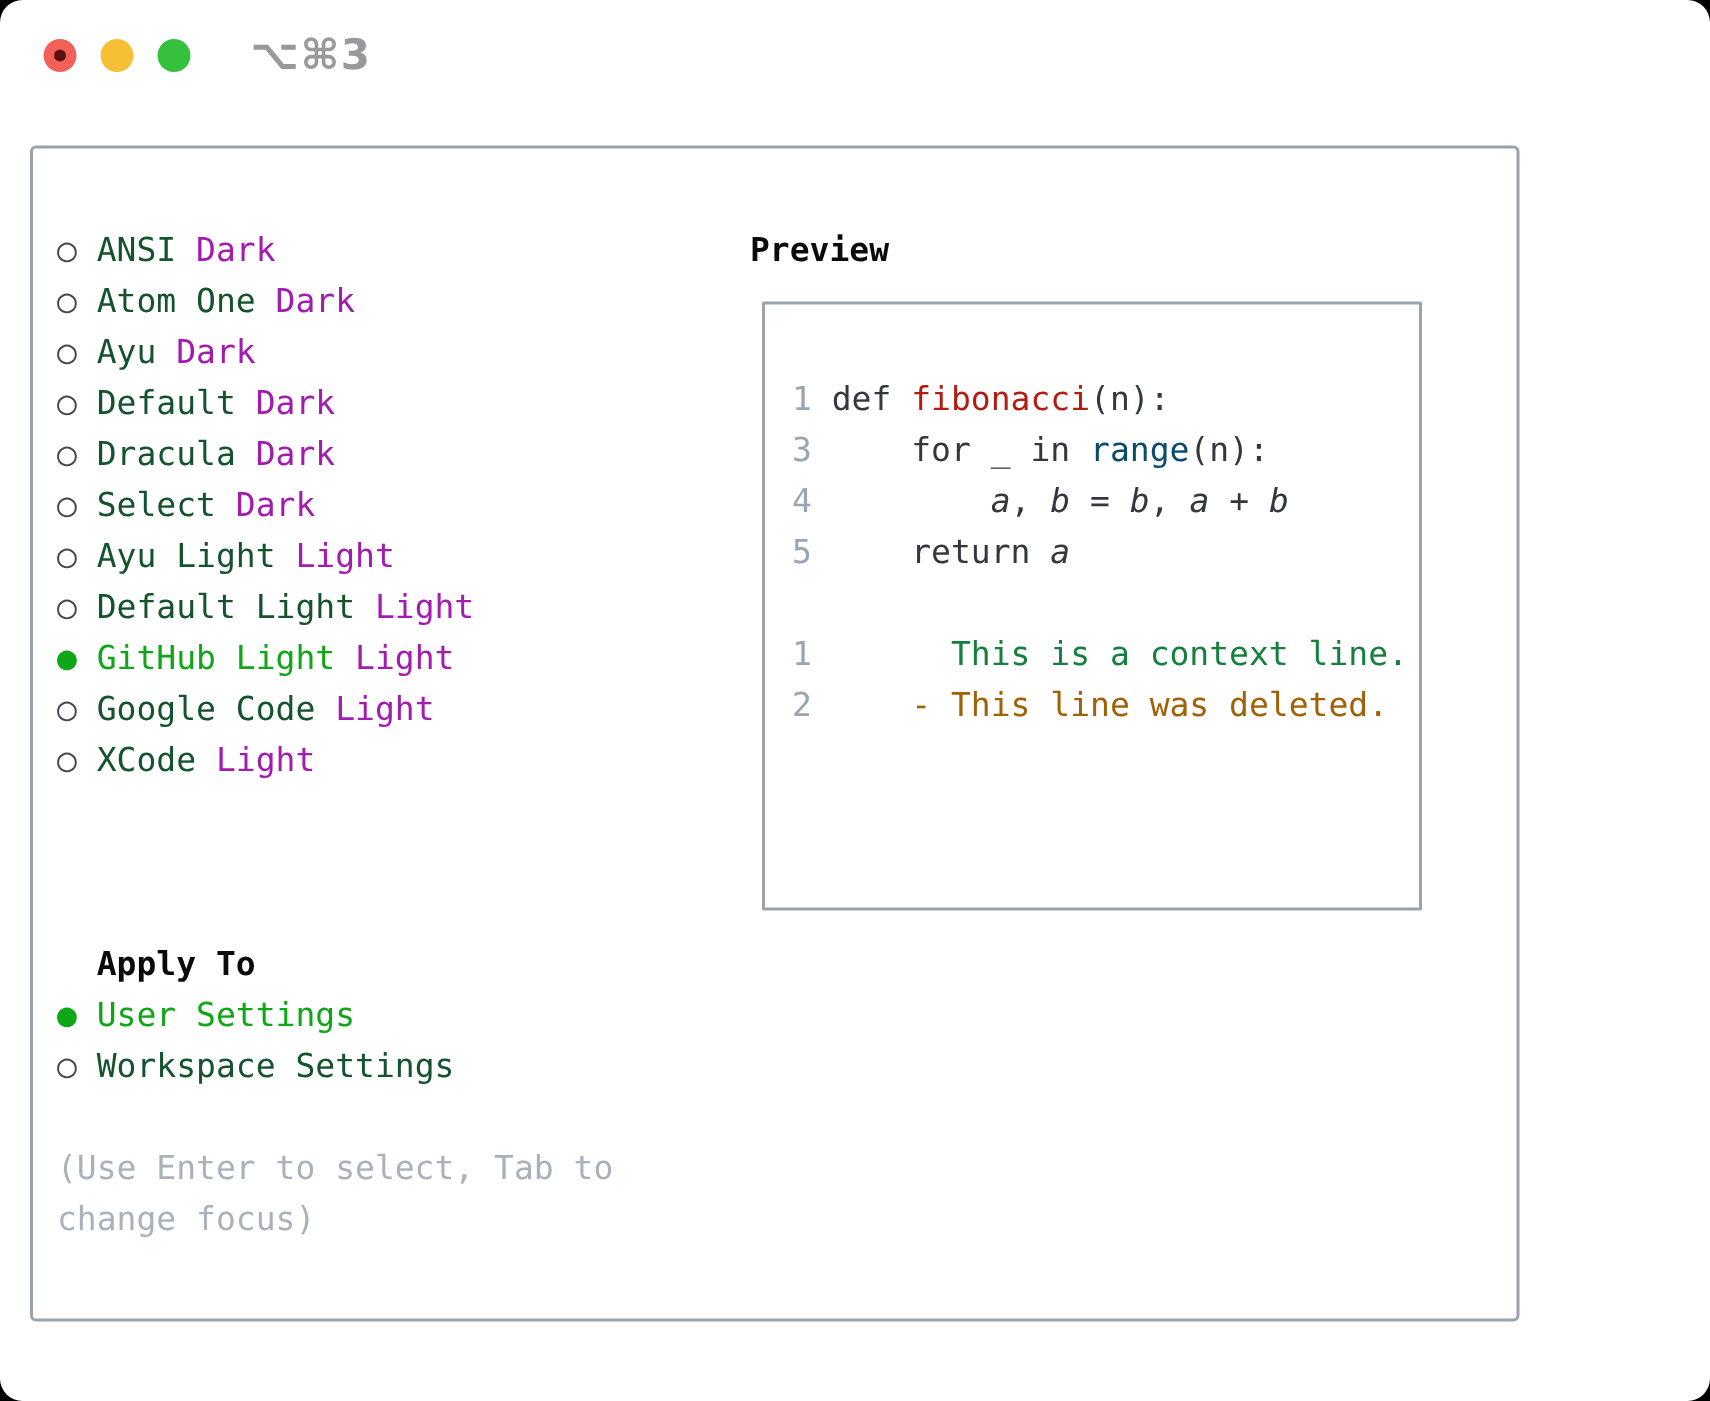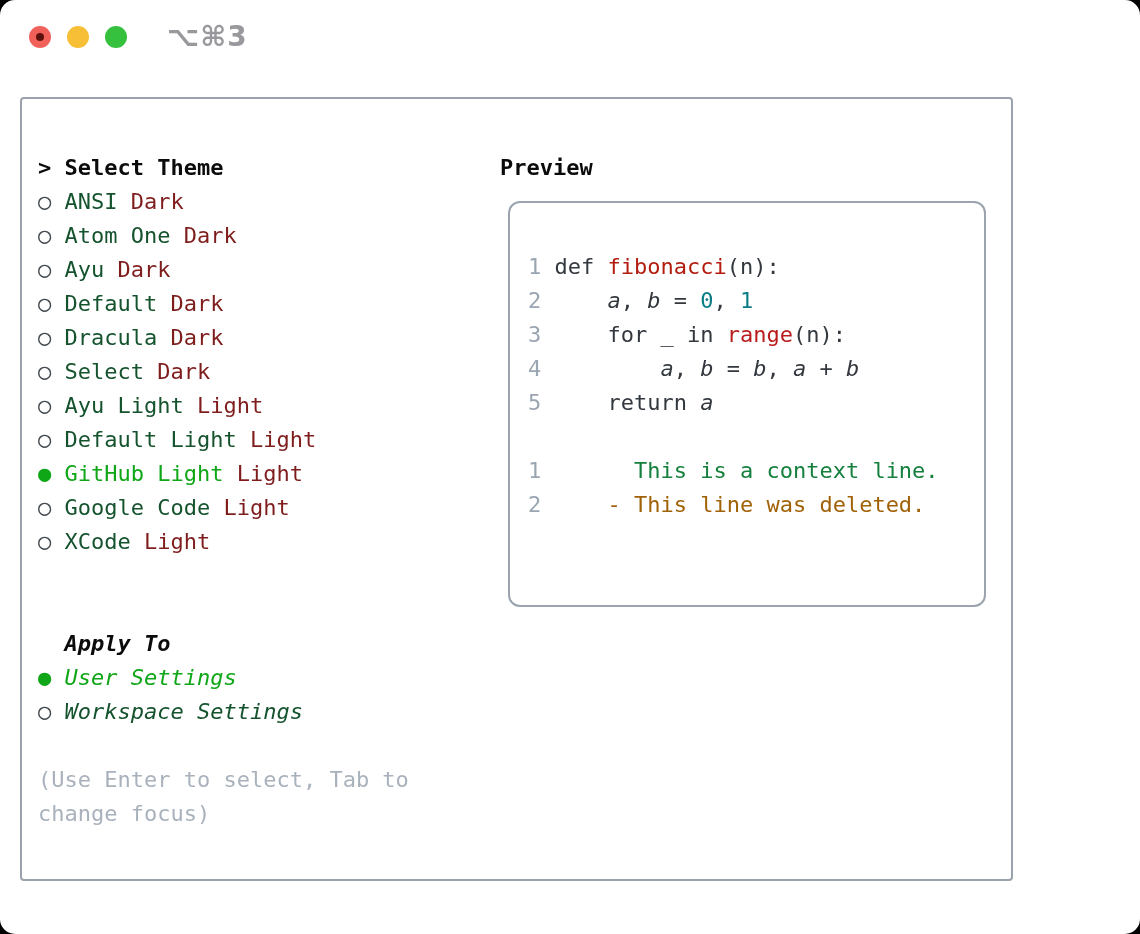--- a/index.html
+++ b/index.html
@@ -13,33 +13,33 @@
   .light-zoom{left:105px;background:#35c13e;}
   .win-title{position:absolute;left:167px;top:20px;font-size:28px;font-weight:bold;color:#98989d;
              font-family:"DejaVu Sans","Liberation Sans",sans-serif;letter-spacing:1px;}
   .panel{position:absolute;left:20px;top:97px;width:993px;height:784px;border:2px solid #9aa3ad;
          border-radius:4px;box-sizing:border-box;background:#fff;}
   .row{height:34px;line-height:34px;white-space:pre;font-size:22px;}
   .theme-list{position:absolute;left:38px;top:151px;}
   .hdr{color:#0b0b0b;font-weight:bold;}
   .marker{color:#43494f;}
   .name{color:#14532d;}
-  .tag{color:#7f1d1d;}
+  .tag{color:#a21caf;}
   .selected .marker,.selected .name{color:#0fa617;}
-  .apply-section{position:absolute;left:38px;top:627px;font-style:italic;}
+  .apply-section{position:absolute;left:38px;top:627px;}
   .hint{position:absolute;left:38px;top:763px;color:#a9b2bc;}
   .preview-header{position:absolute;left:500px;top:151px;}
-  .preview-box{position:absolute;left:508px;top:201px;width:478px;height:406px;border:2px solid #9aa3ae;
-               border-radius:12px;box-sizing:border-box;background:#fff;overflow:hidden;}
+  .preview-box{position:absolute;left:508px;top:201px;width:440px;height:406px;border:2px solid #9aa3ae;
+               border-radius:1px;box-sizing:border-box;background:#fff;overflow:hidden;}
   .code{position:absolute;left:18px;top:47px;}
   .c-num{color:#9aa5b2;}
   .c-plain{color:#33383f;}
   .c-fn{color:#b21d10;}
   .c-lit{color:#0c7d84;}
-  .c-blt{color:#b91c1c;margin-top:44px;}
+  .c-blt{color:#0c4a6e;margin-top:44px;}
   .c-var{color:#33383f;font-style:italic;}
   .c-ctx{color:#15803d;}
   .c-del{color:#a16207;}
   .c-add{color:#16c216;}
 </style>
 </head>
 <body>
 
 <div class="window">
   <div class="titlebar">
@@ -47,21 +47,20 @@
         <span class="dot"></span>
       </div>
     <div class="light light-min"></div>
     <div class="light light-zoom"></div>
     <div class="win-title">⌥⌘3</div>
   </div>
 
   <div class="panel"></div>
 
   <div class="theme-list">
-    <div class="row"><span class="hdr">&gt;</span><span class="hdr"> </span><span class="hdr">Select Theme</span></div>
 
   <div class="row theme-option"><span class="marker">○</span><span class="name"> ANSI</span><span class="tag"> Dark</span></div>
       <div class="row theme-option"><span class="marker">○</span><span class="name"> Atom One</span><span class="tag"> Dark</span></div>
       <div class="row theme-option"><span class="marker">○</span><span class="name"> Ayu</span><span class="tag"> Dark</span></div>
       <div class="row theme-option"><span class="marker">○</span><span class="name"> Default</span><span class="tag"> Dark</span></div>
       <div class="row theme-option"><span class="marker">○</span><span class="name"> Dracula</span><span class="tag"> Dark</span></div>
       <div class="row theme-option"><span class="marker">○</span><span class="name"> Select</span><span class="tag"> Dark</span></div>
       <div class="row theme-option"><span class="marker">○</span><span class="name"> Ayu Light</span><span class="tag"> Light</span></div>
       <div class="row theme-option"><span class="marker">○</span><span class="name"> Default Light</span><span class="tag"> Light</span></div>
       <div class="row theme-option selected"><span class="marker">●</span><span class="name"> GitHub Light</span><span class="tag"> Light</span></div>
@@ -80,21 +79,20 @@
     <div class="row">(Use Enter to select, Tab to</div>
     <div class="row">change focus)</div>
   </div>
 
   <div class="preview-header row"><span class="hdr">Preview</span></div>
 
   <div class="preview-box">
     <div class="code">
 
     <div class="row"><span class="c-num">1 </span><span class="c-plain">def </span><span class="c-fn">fibonacci</span><span class="c-plain">(n):</span></div>
-        <div class="row"><span class="c-num">2 </span><span class="c-plain">    </span><span class="c-var">a</span><span class="c-plain">, </span><span class="c-var">b</span><span class="c-plain"> = </span><span class="c-lit">0</span><span class="c-plain">, </span><span class="c-lit">1</span></div>
         <div class="row"><span class="c-num">3 </span><span class="c-plain">    for _ in </span><span class="c-blt">range</span><span class="c-plain">(n):</span></div>
         <div class="row"><span class="c-num">4 </span><span class="c-plain">        </span><span class="c-var">a</span><span class="c-plain">, </span><span class="c-var">b</span><span class="c-plain"> = </span><span class="c-var">b</span><span class="c-plain">, </span><span class="c-var">a</span><span class="c-plain"> + </span><span class="c-var">b</span></div>
         <div class="row"><span class="c-num">5 </span><span class="c-plain">    return </span><span class="c-var">a</span></div>
         <div class="row"></div>
         <div class="row"><span class="c-num">1 </span><span class="c-ctx">      This is a context line.</span></div>
         <div class="row"><span class="c-num">2 </span><span class="c-del">    - This line was deleted.</span></div>
       </div>
   </div>
 </div>
 

